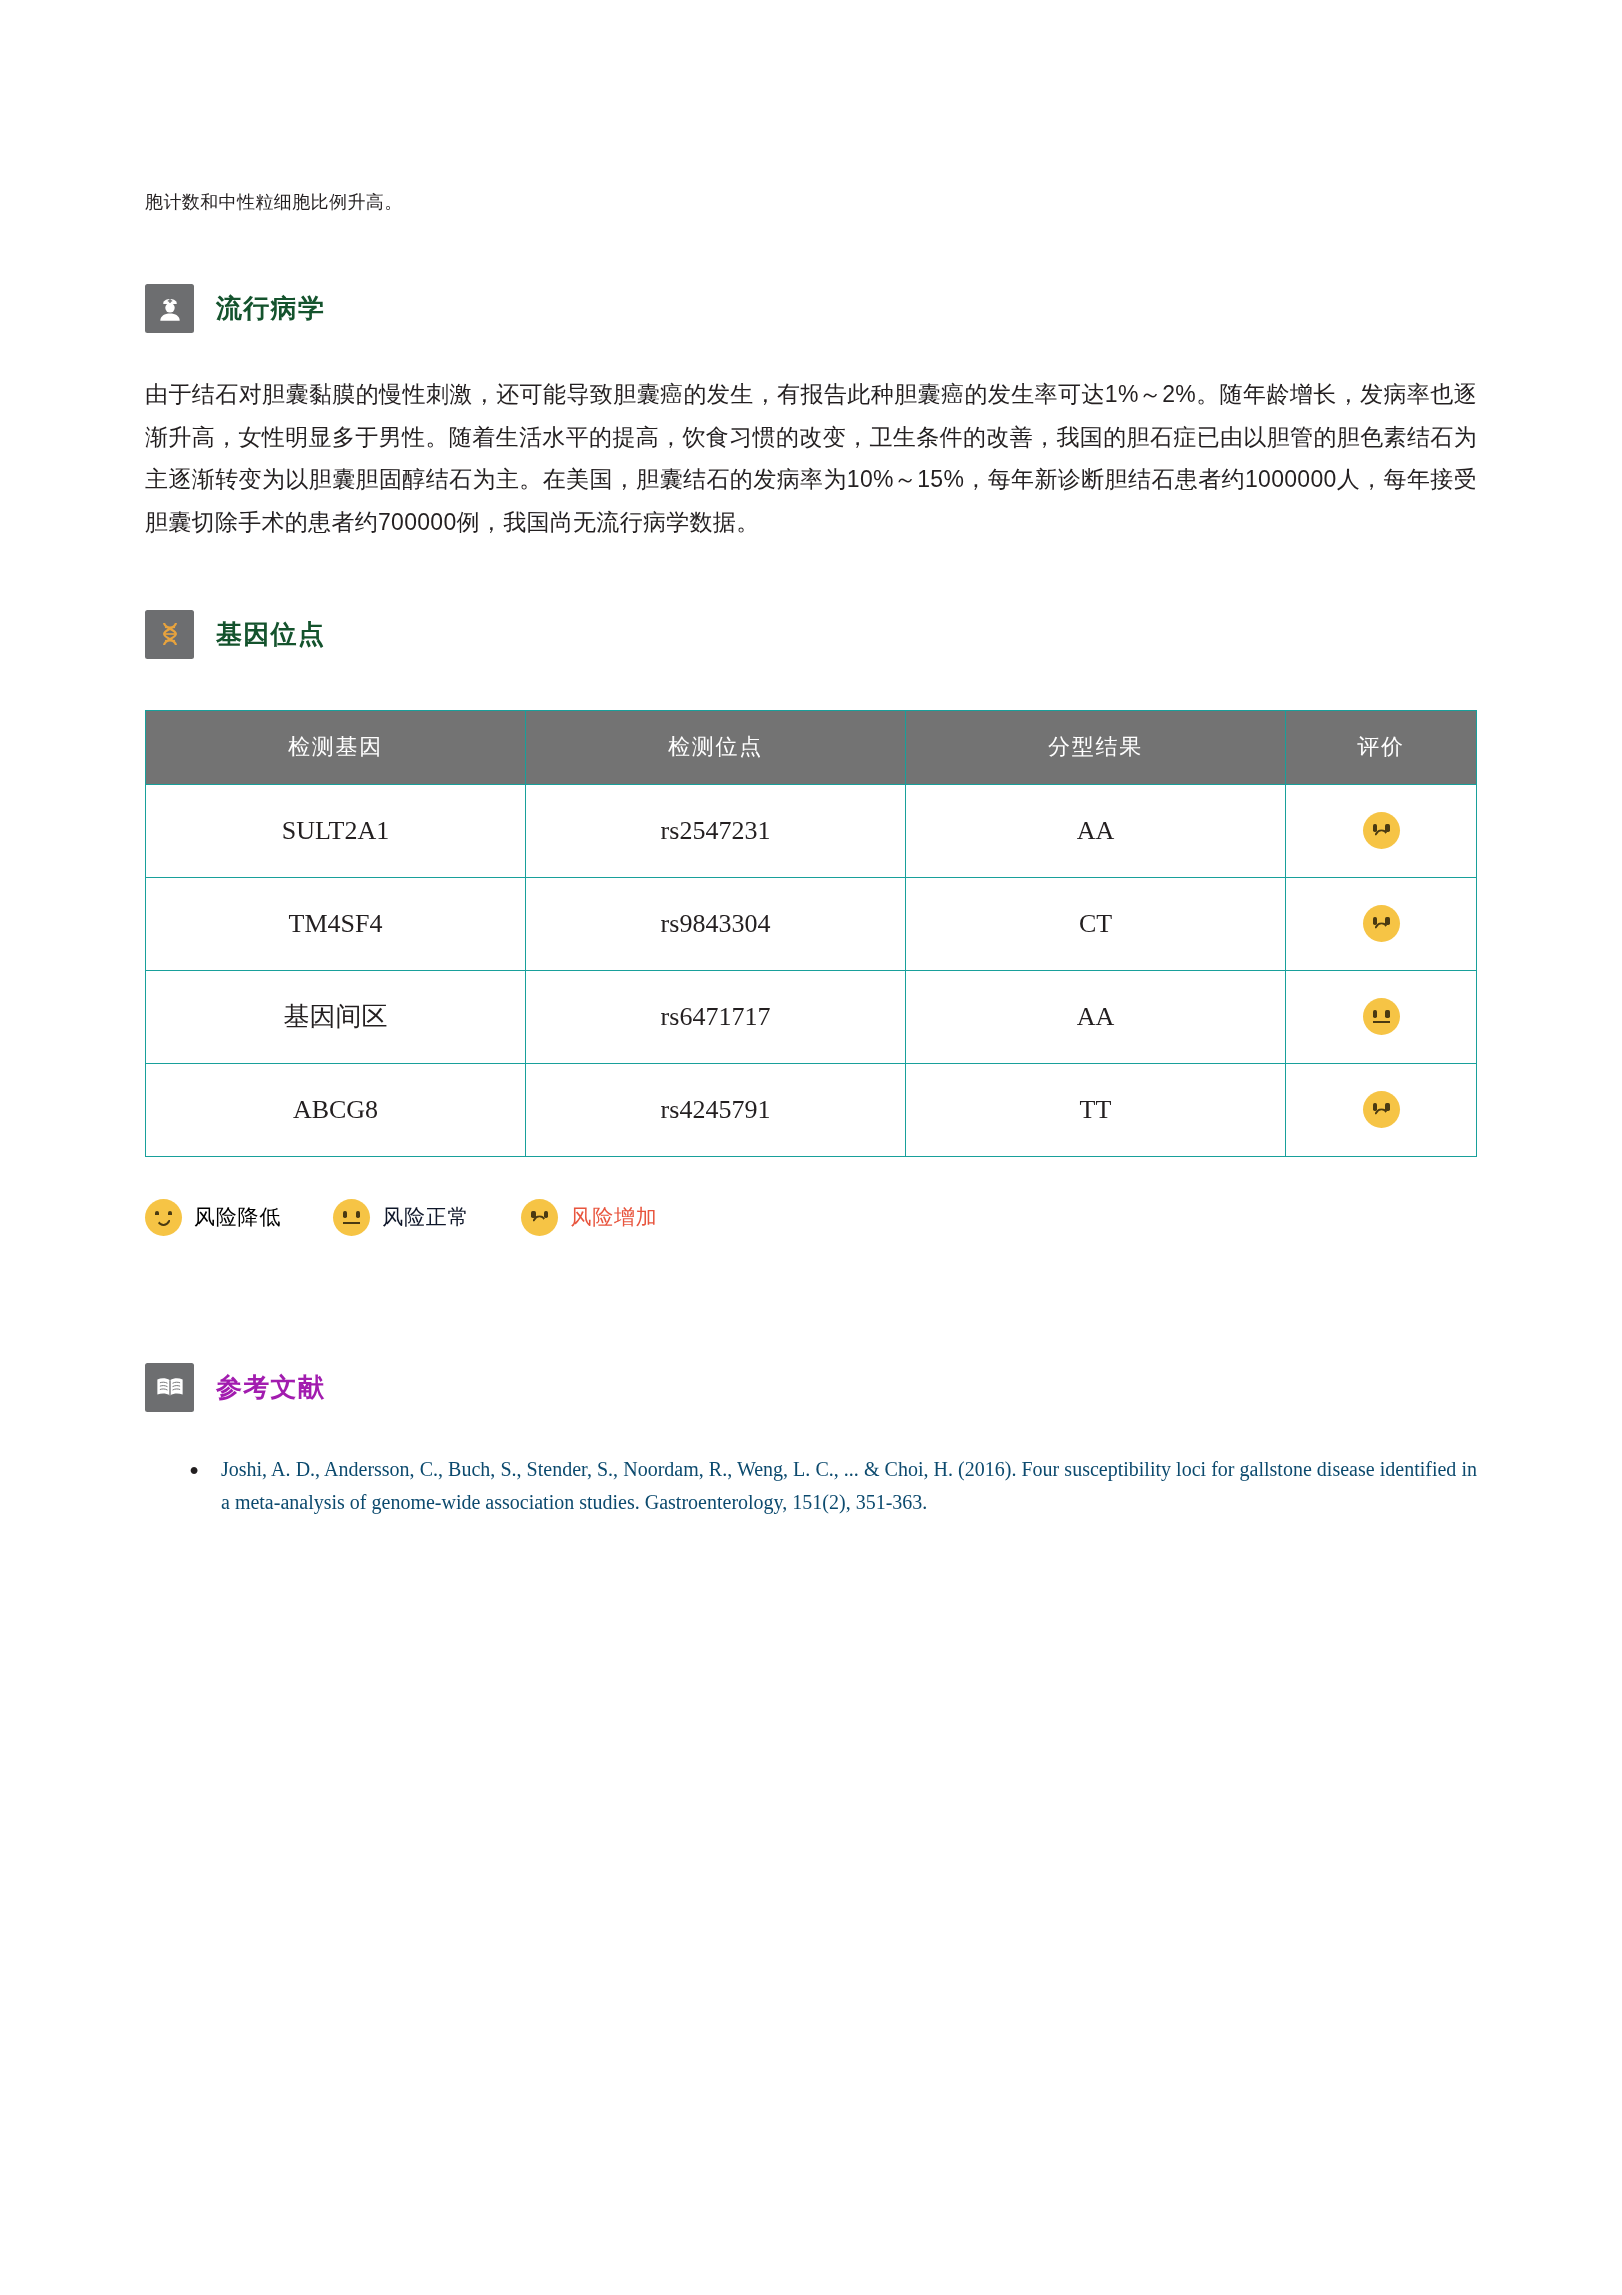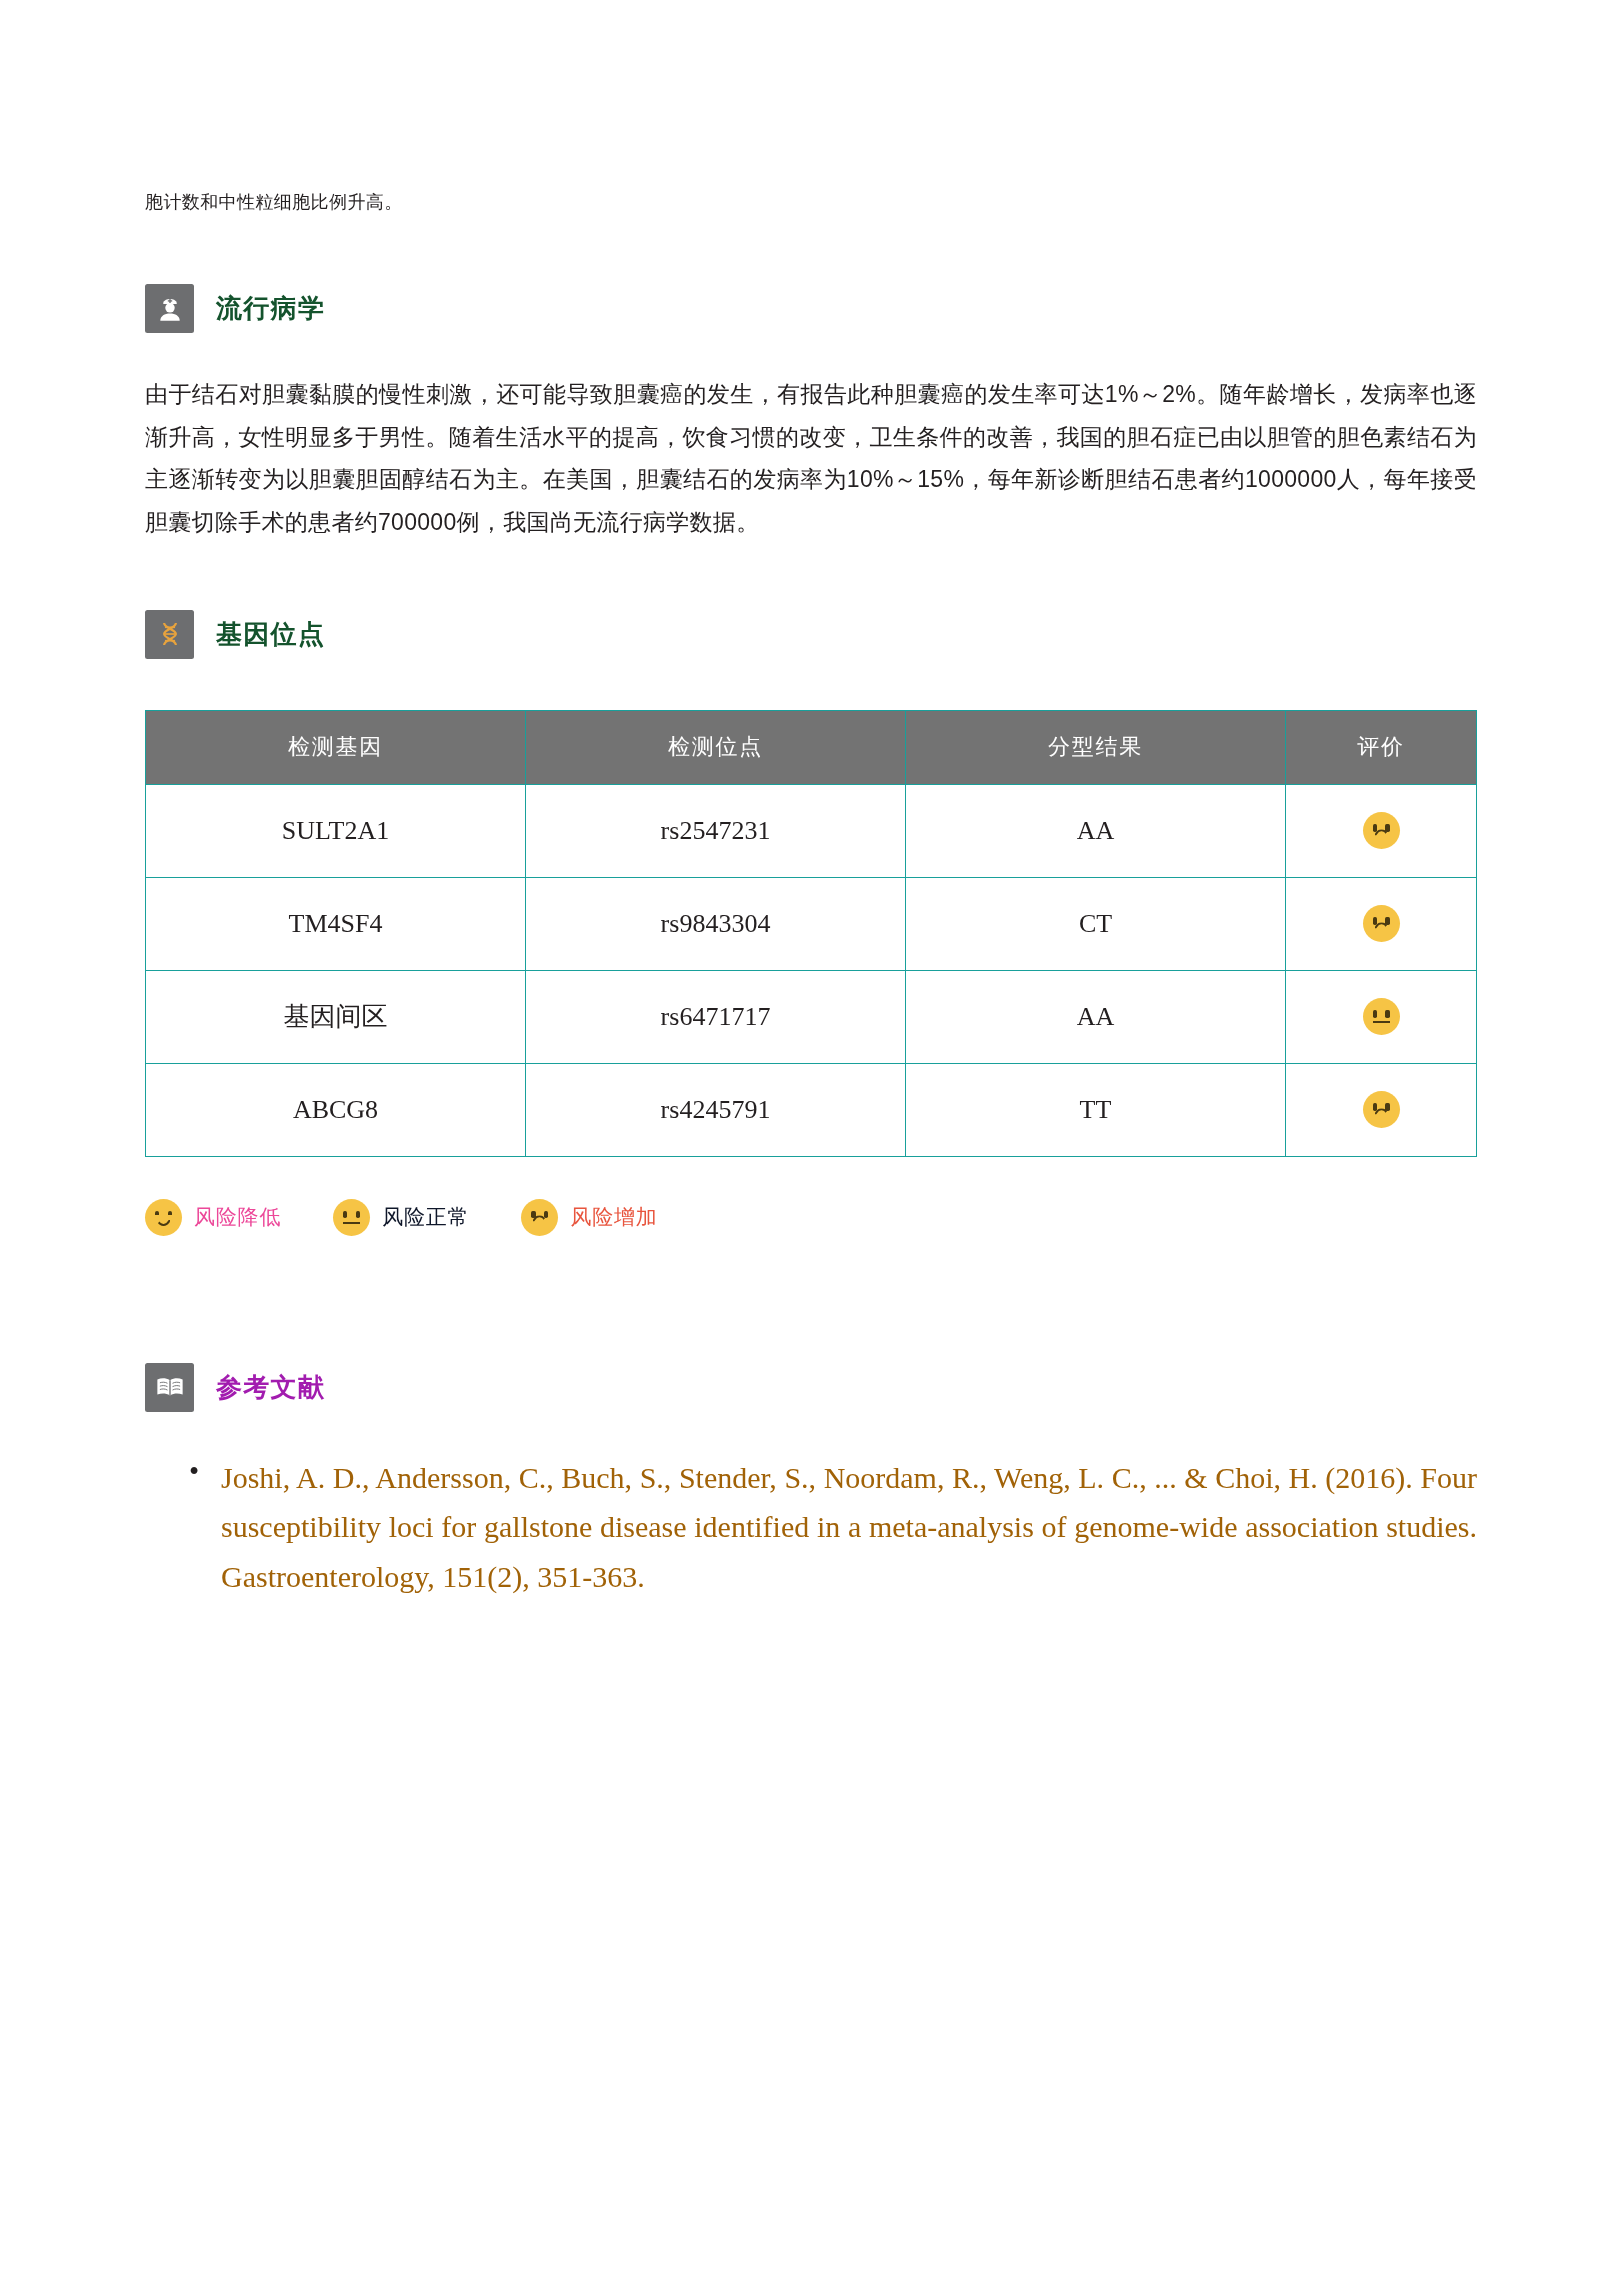--- a/index.html
+++ b/index.html
@@ -159,36 +159,36 @@
   }
   .legend-item {
     display: flex;
     align-items: center;
     gap: 12px;
   }
   .legend-label {
     font-size: 21px;
     letter-spacing: 0.8px;
   }
-  .legend-item.low .legend-label { color: #ec4899; }
+  .legend-item.low .legend-label { color: #000000; }
   .legend-item.normal .legend-label { color: #0f172a; }
   .legend-item.high .legend-label { color: #e8553e; }
   
   .ref-block { margin-top: 127px; }
   .ref-list {
     margin-top: 41px;
     padding-left: 39px;
   }
   .ref-item {
     position: relative;
     font-family: "Liberation Serif", serif;
-    font-size: 30px;
+    font-size: 20px;
     line-height: 1.65;
     text-align: justify;
-    color: #a16207;
+    color: #0c4a6e;
     padding-left: 37px;
   }
   .ref-item::before {
     content: "\2022";
     position: absolute;
     left: 5px;
     top: -5px;
     font-size: 29px;
     color: #231f20;
   }

